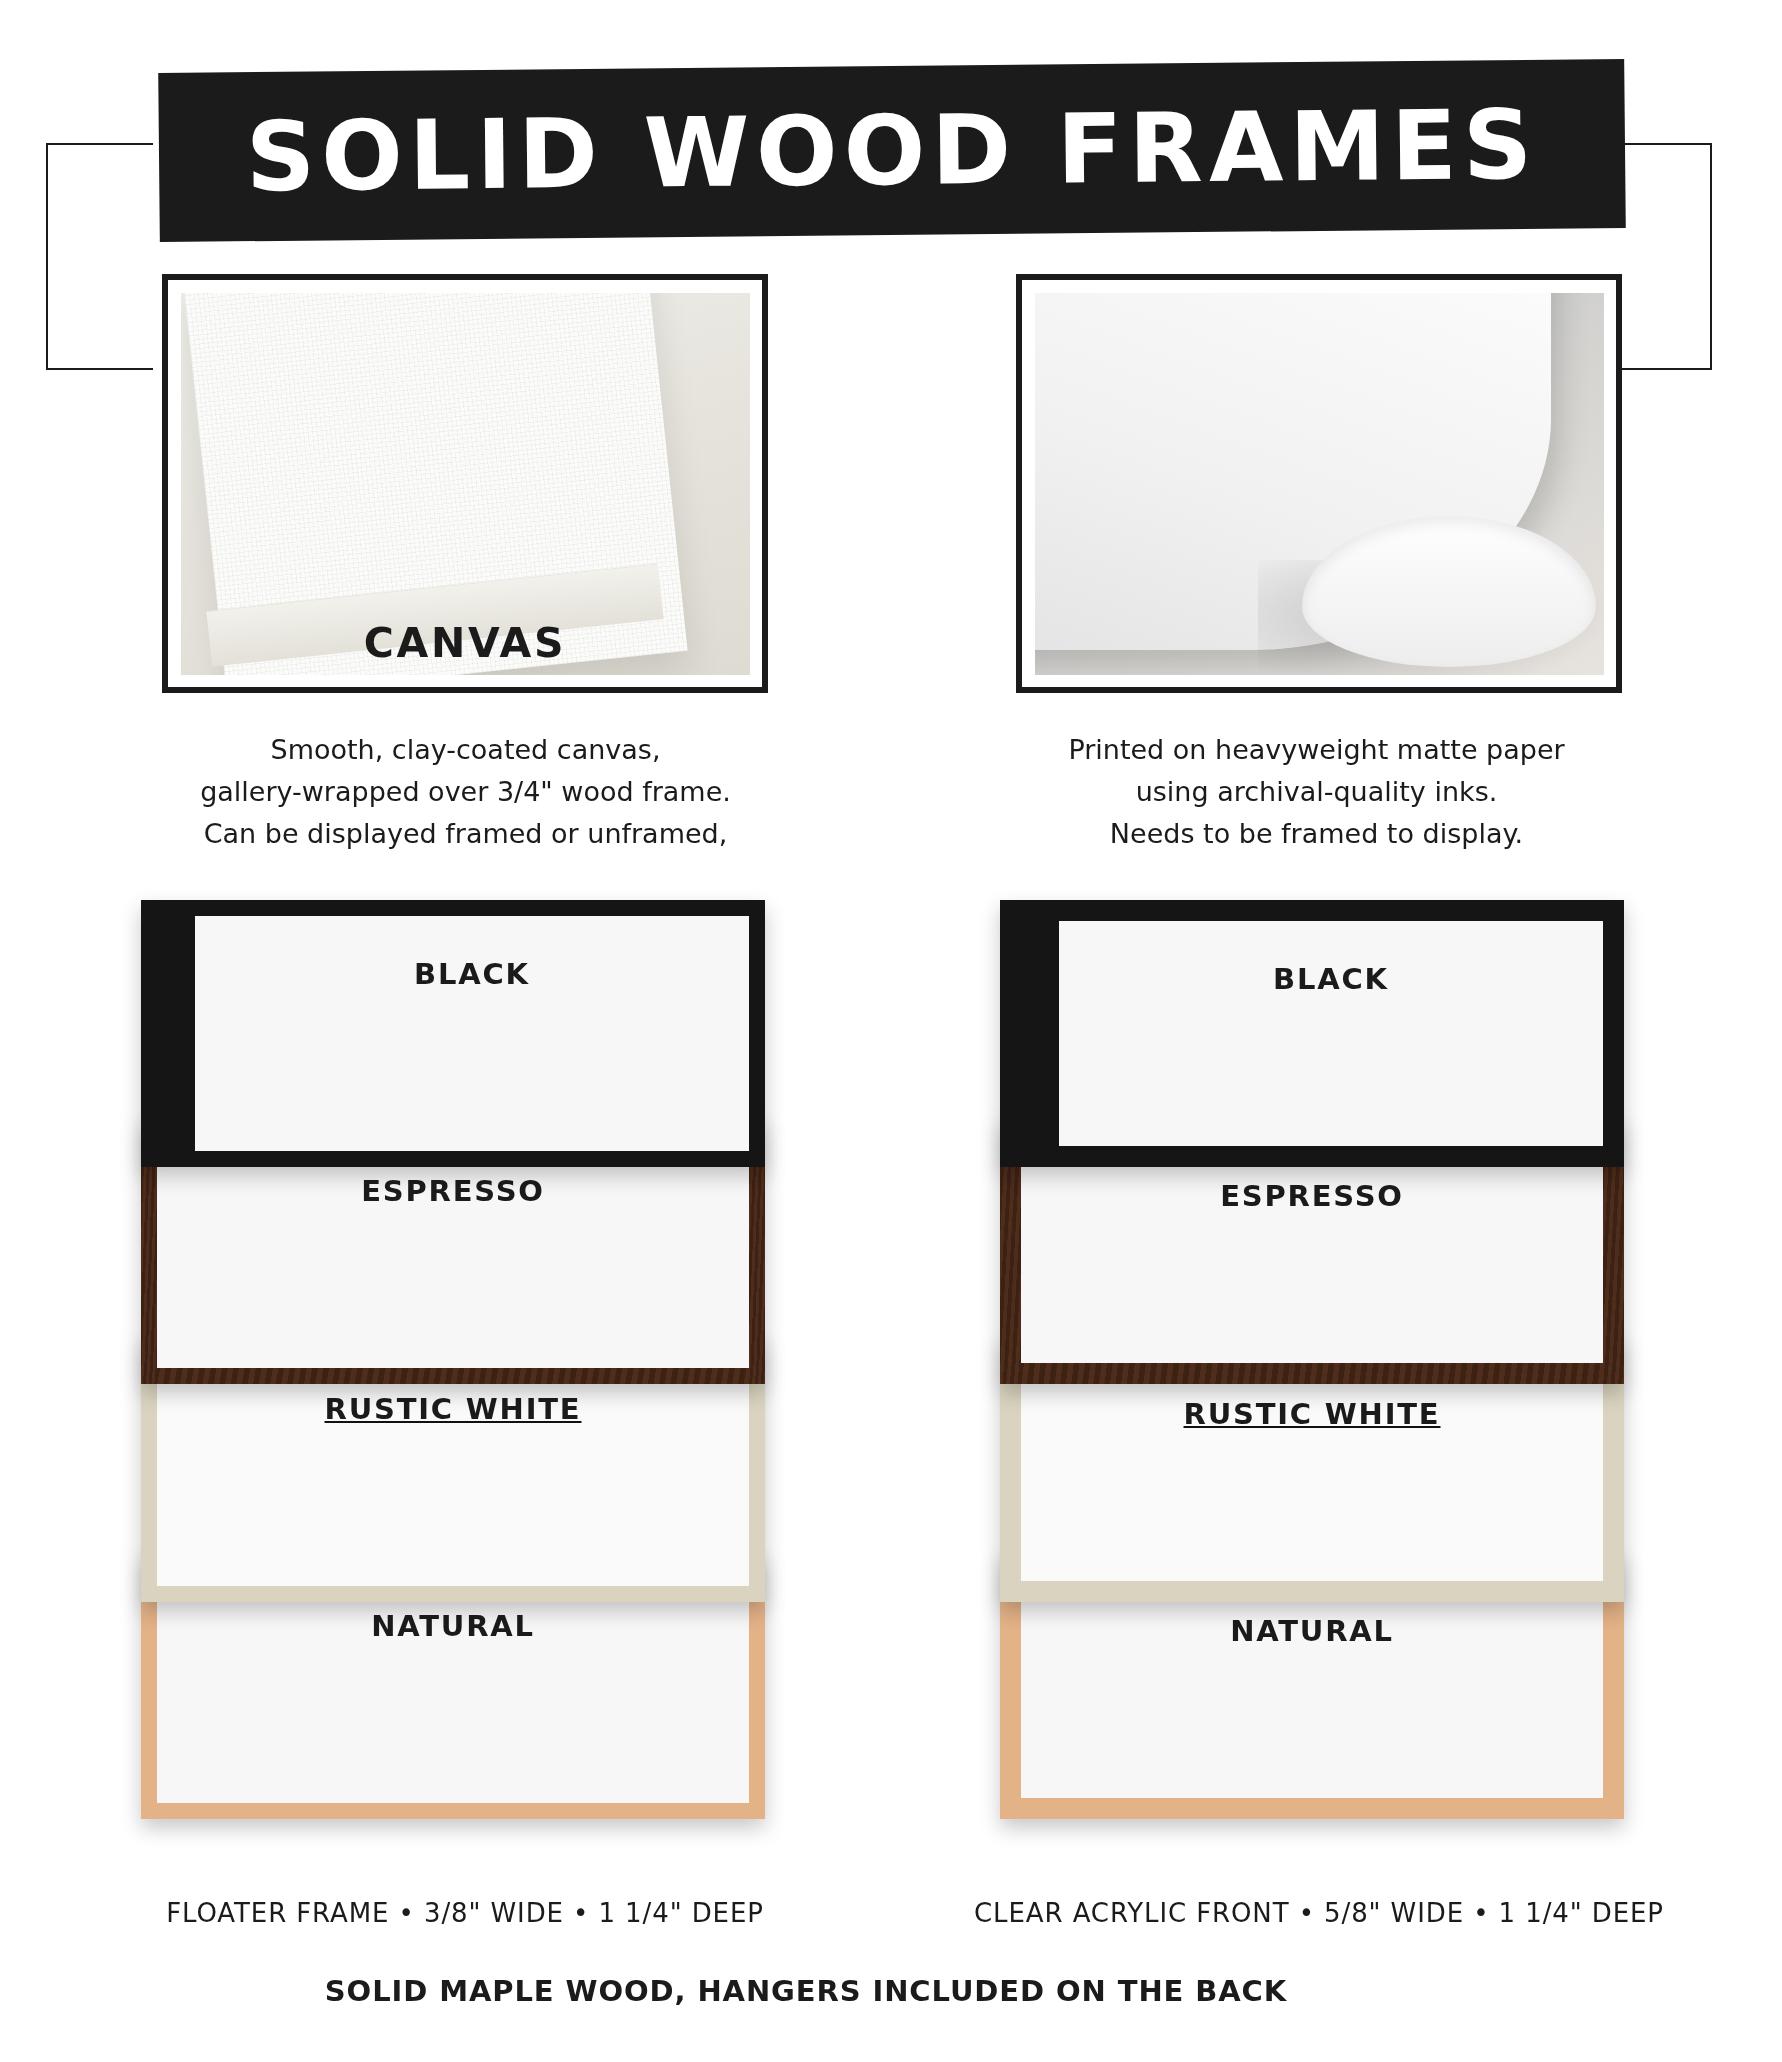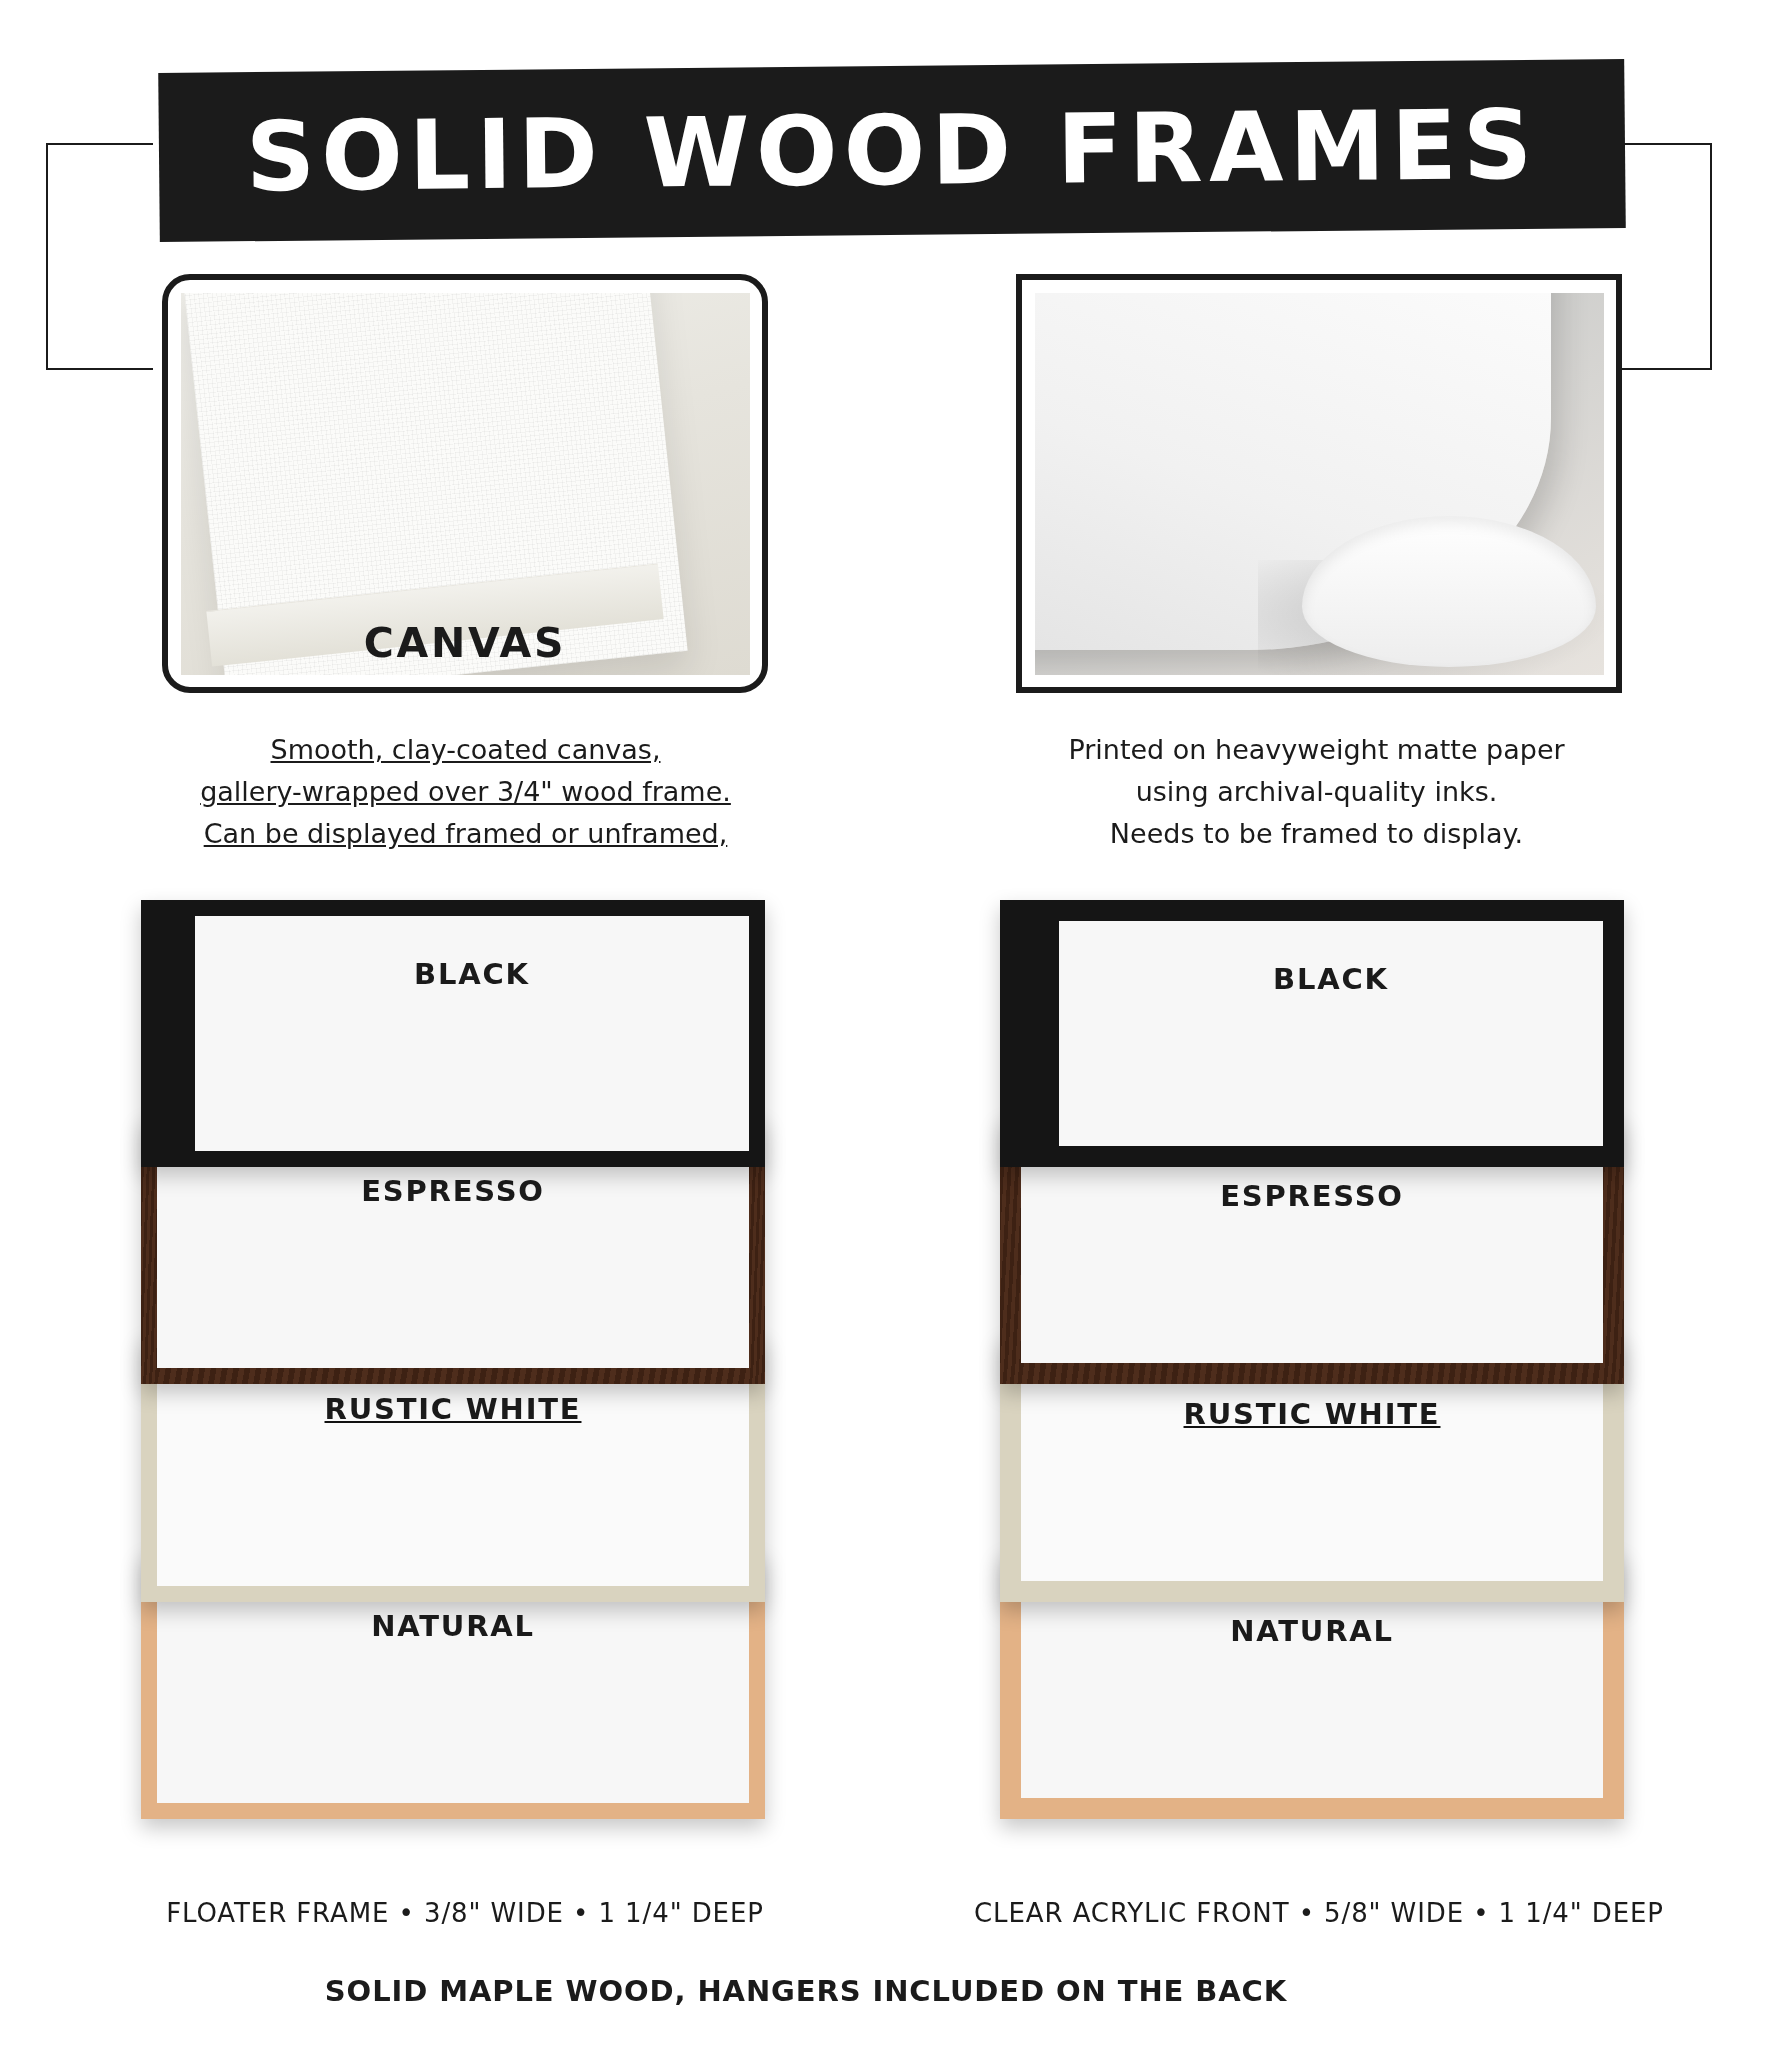--- a/index.html
+++ b/index.html
@@ -72,21 +72,21 @@
   
   .media-card {
     position: absolute;
     width: 606px;
     height: 419px;
     border: 6.2px solid #1b1b1b;
     background: #ffffff;
     box-sizing: border-box;
     padding: 12.5px;
   }
-  .media-card.canvas { left: 162px; top: 274px; border-radius: 28px; }
+  .media-card.canvas { left: 162px; top: 274px; }
   .media-card.paper  { left: 1016px; top: 274px; }
 
   .media-photo {
     position: relative;
     width: 100%;
     height: 100%;
     overflow: hidden;
   }
   
   .photo-canvas {
@@ -289,21 +289,21 @@
 </div>
 
 <div class="media-card paper">
   <div class="media-photo photo-paper">
     <div class="paper-sheet"></div>
     <div class="paper-shadow"></div>
     <div class="paper-curl"></div>
   </div>
 </div>
 
-<div class="desc canvas" style="white-space:pre-line;text-decoration:underline;">Smooth, clay-coated canvas,
+<div class="desc canvas" style="white-space:pre-line;">Smooth, clay-coated canvas,
 gallery-wrapped over  3/4" wood frame.
 Can be displayed framed or unframed,</div>
 <div class="desc paper" style="white-space:pre-line;">Printed on heavyweight matte paper
 using archival-quality inks.
 Needs to be framed to display.</div>
 
 <div class="stack left">
   <div class="frame f4 wood-natural">
     <div class="mat">
       <span class="frame-name">NATURAL</span>

